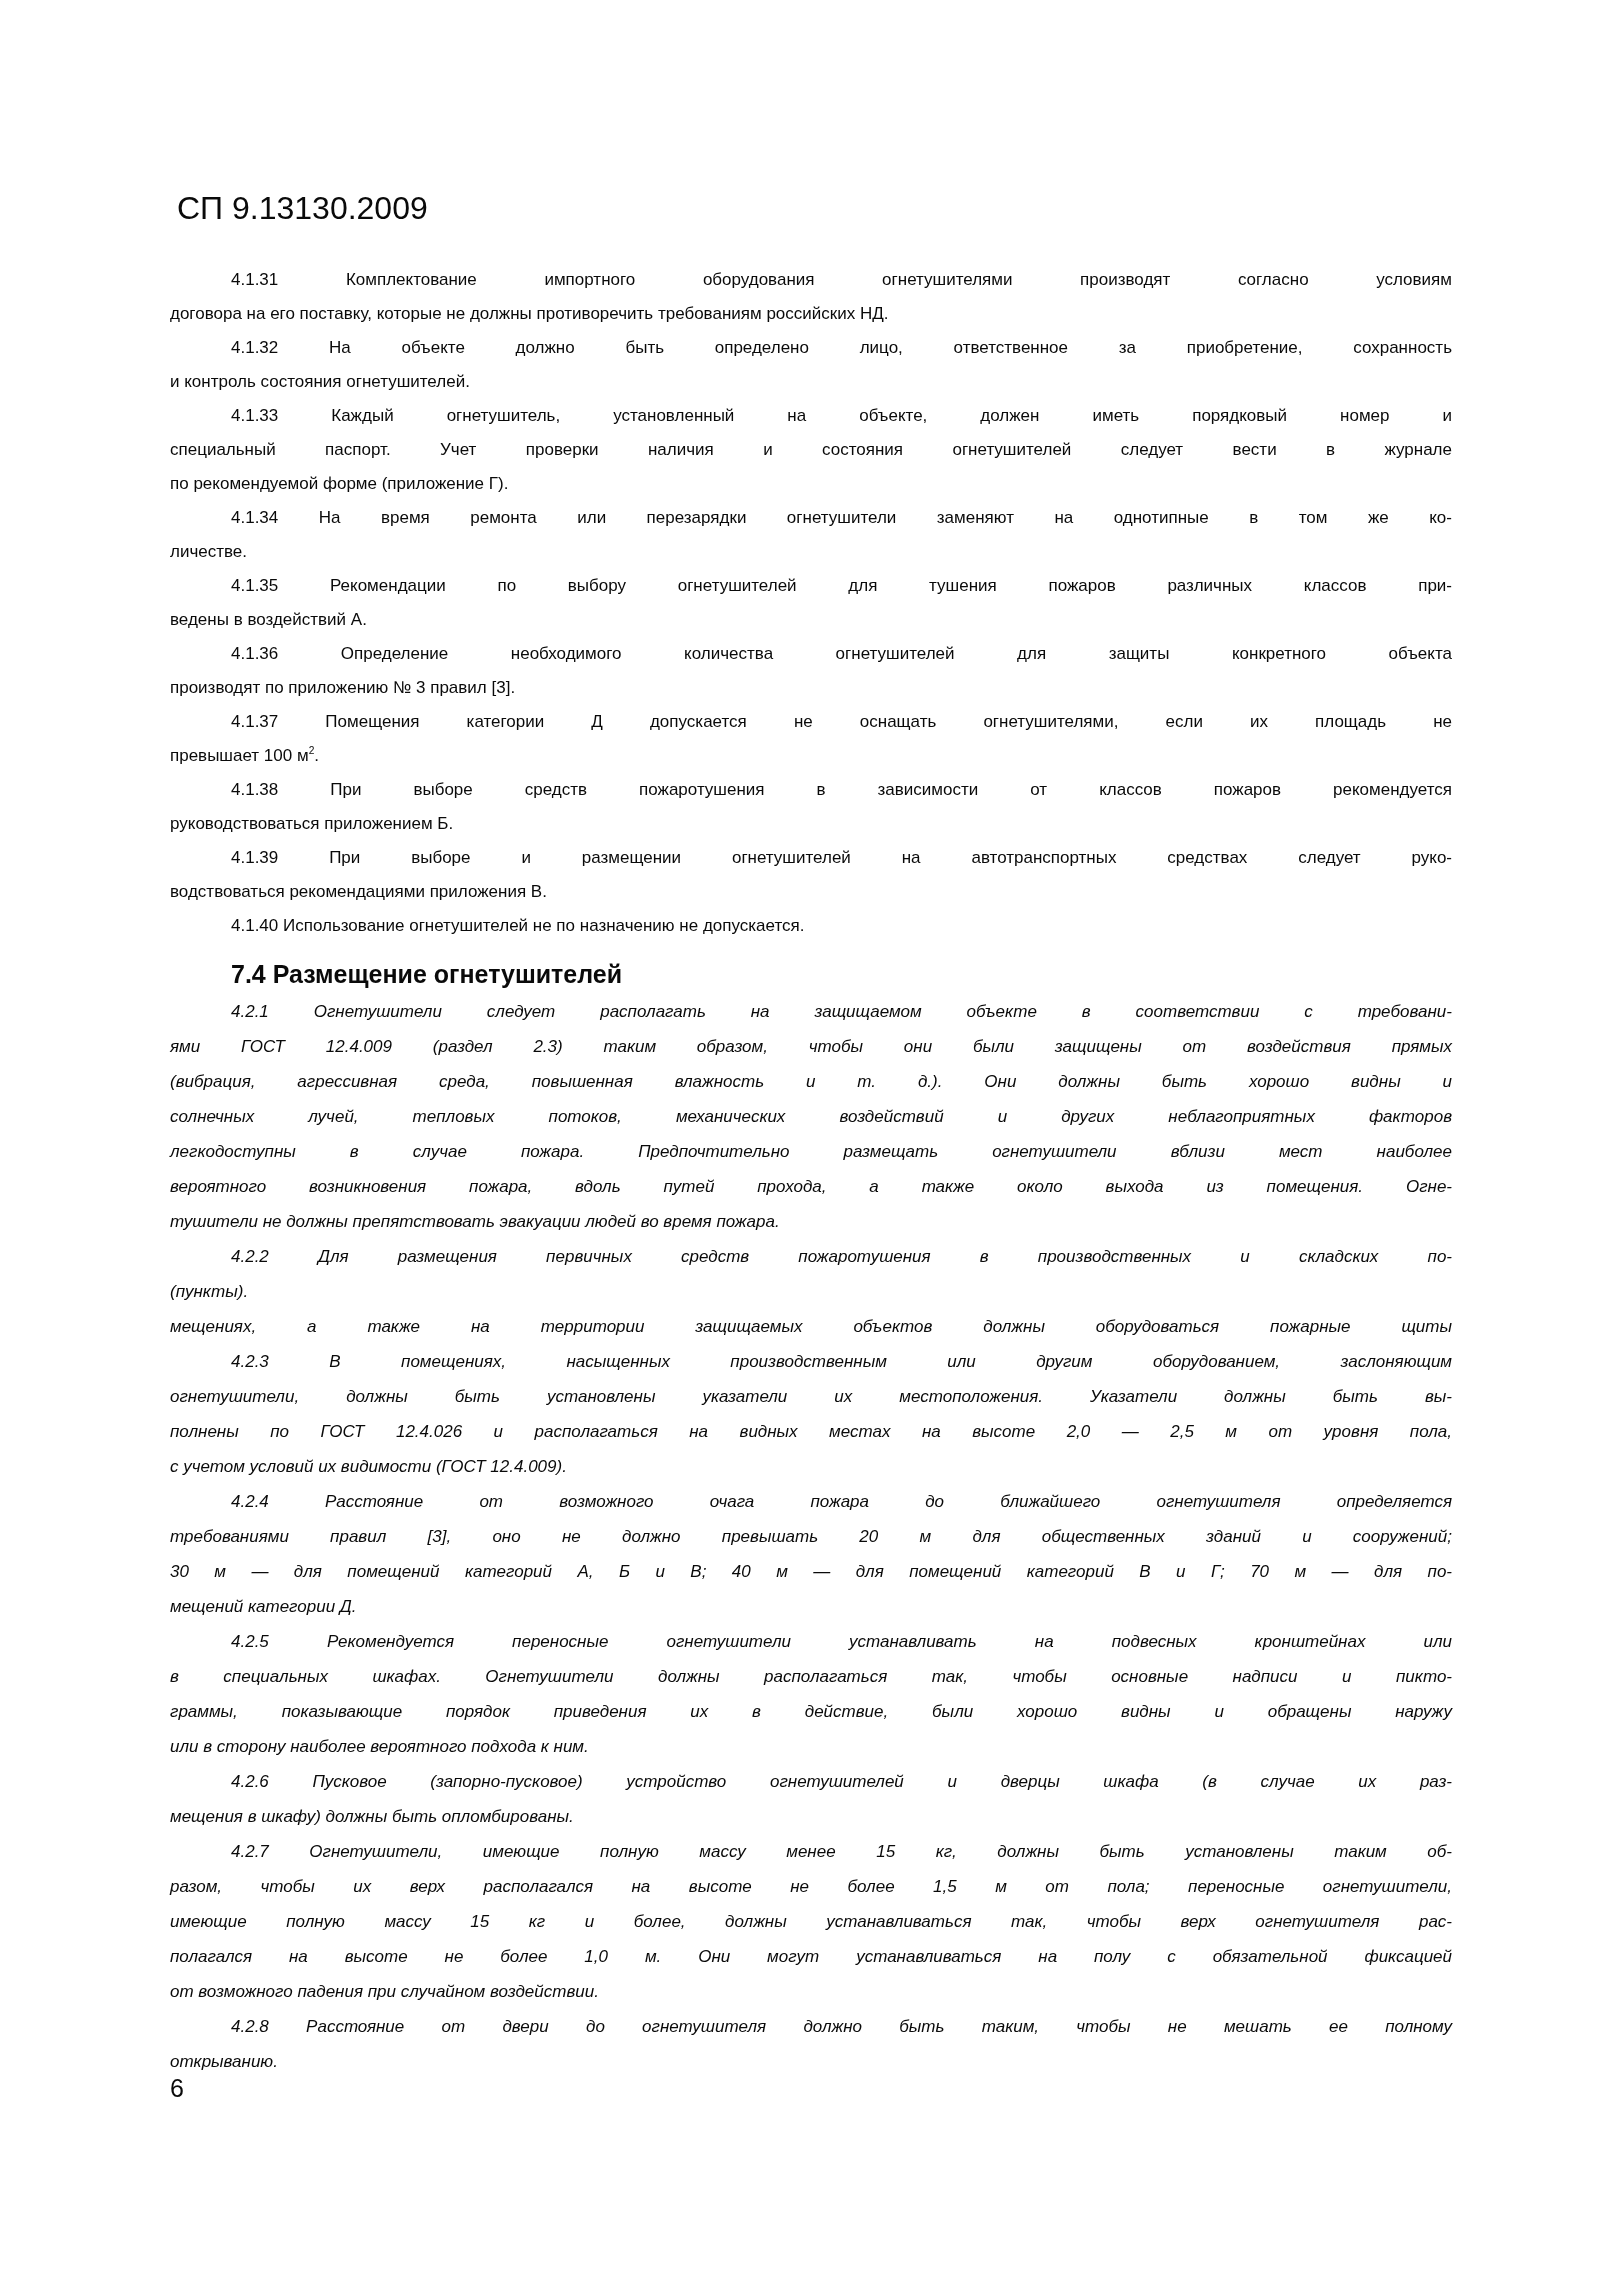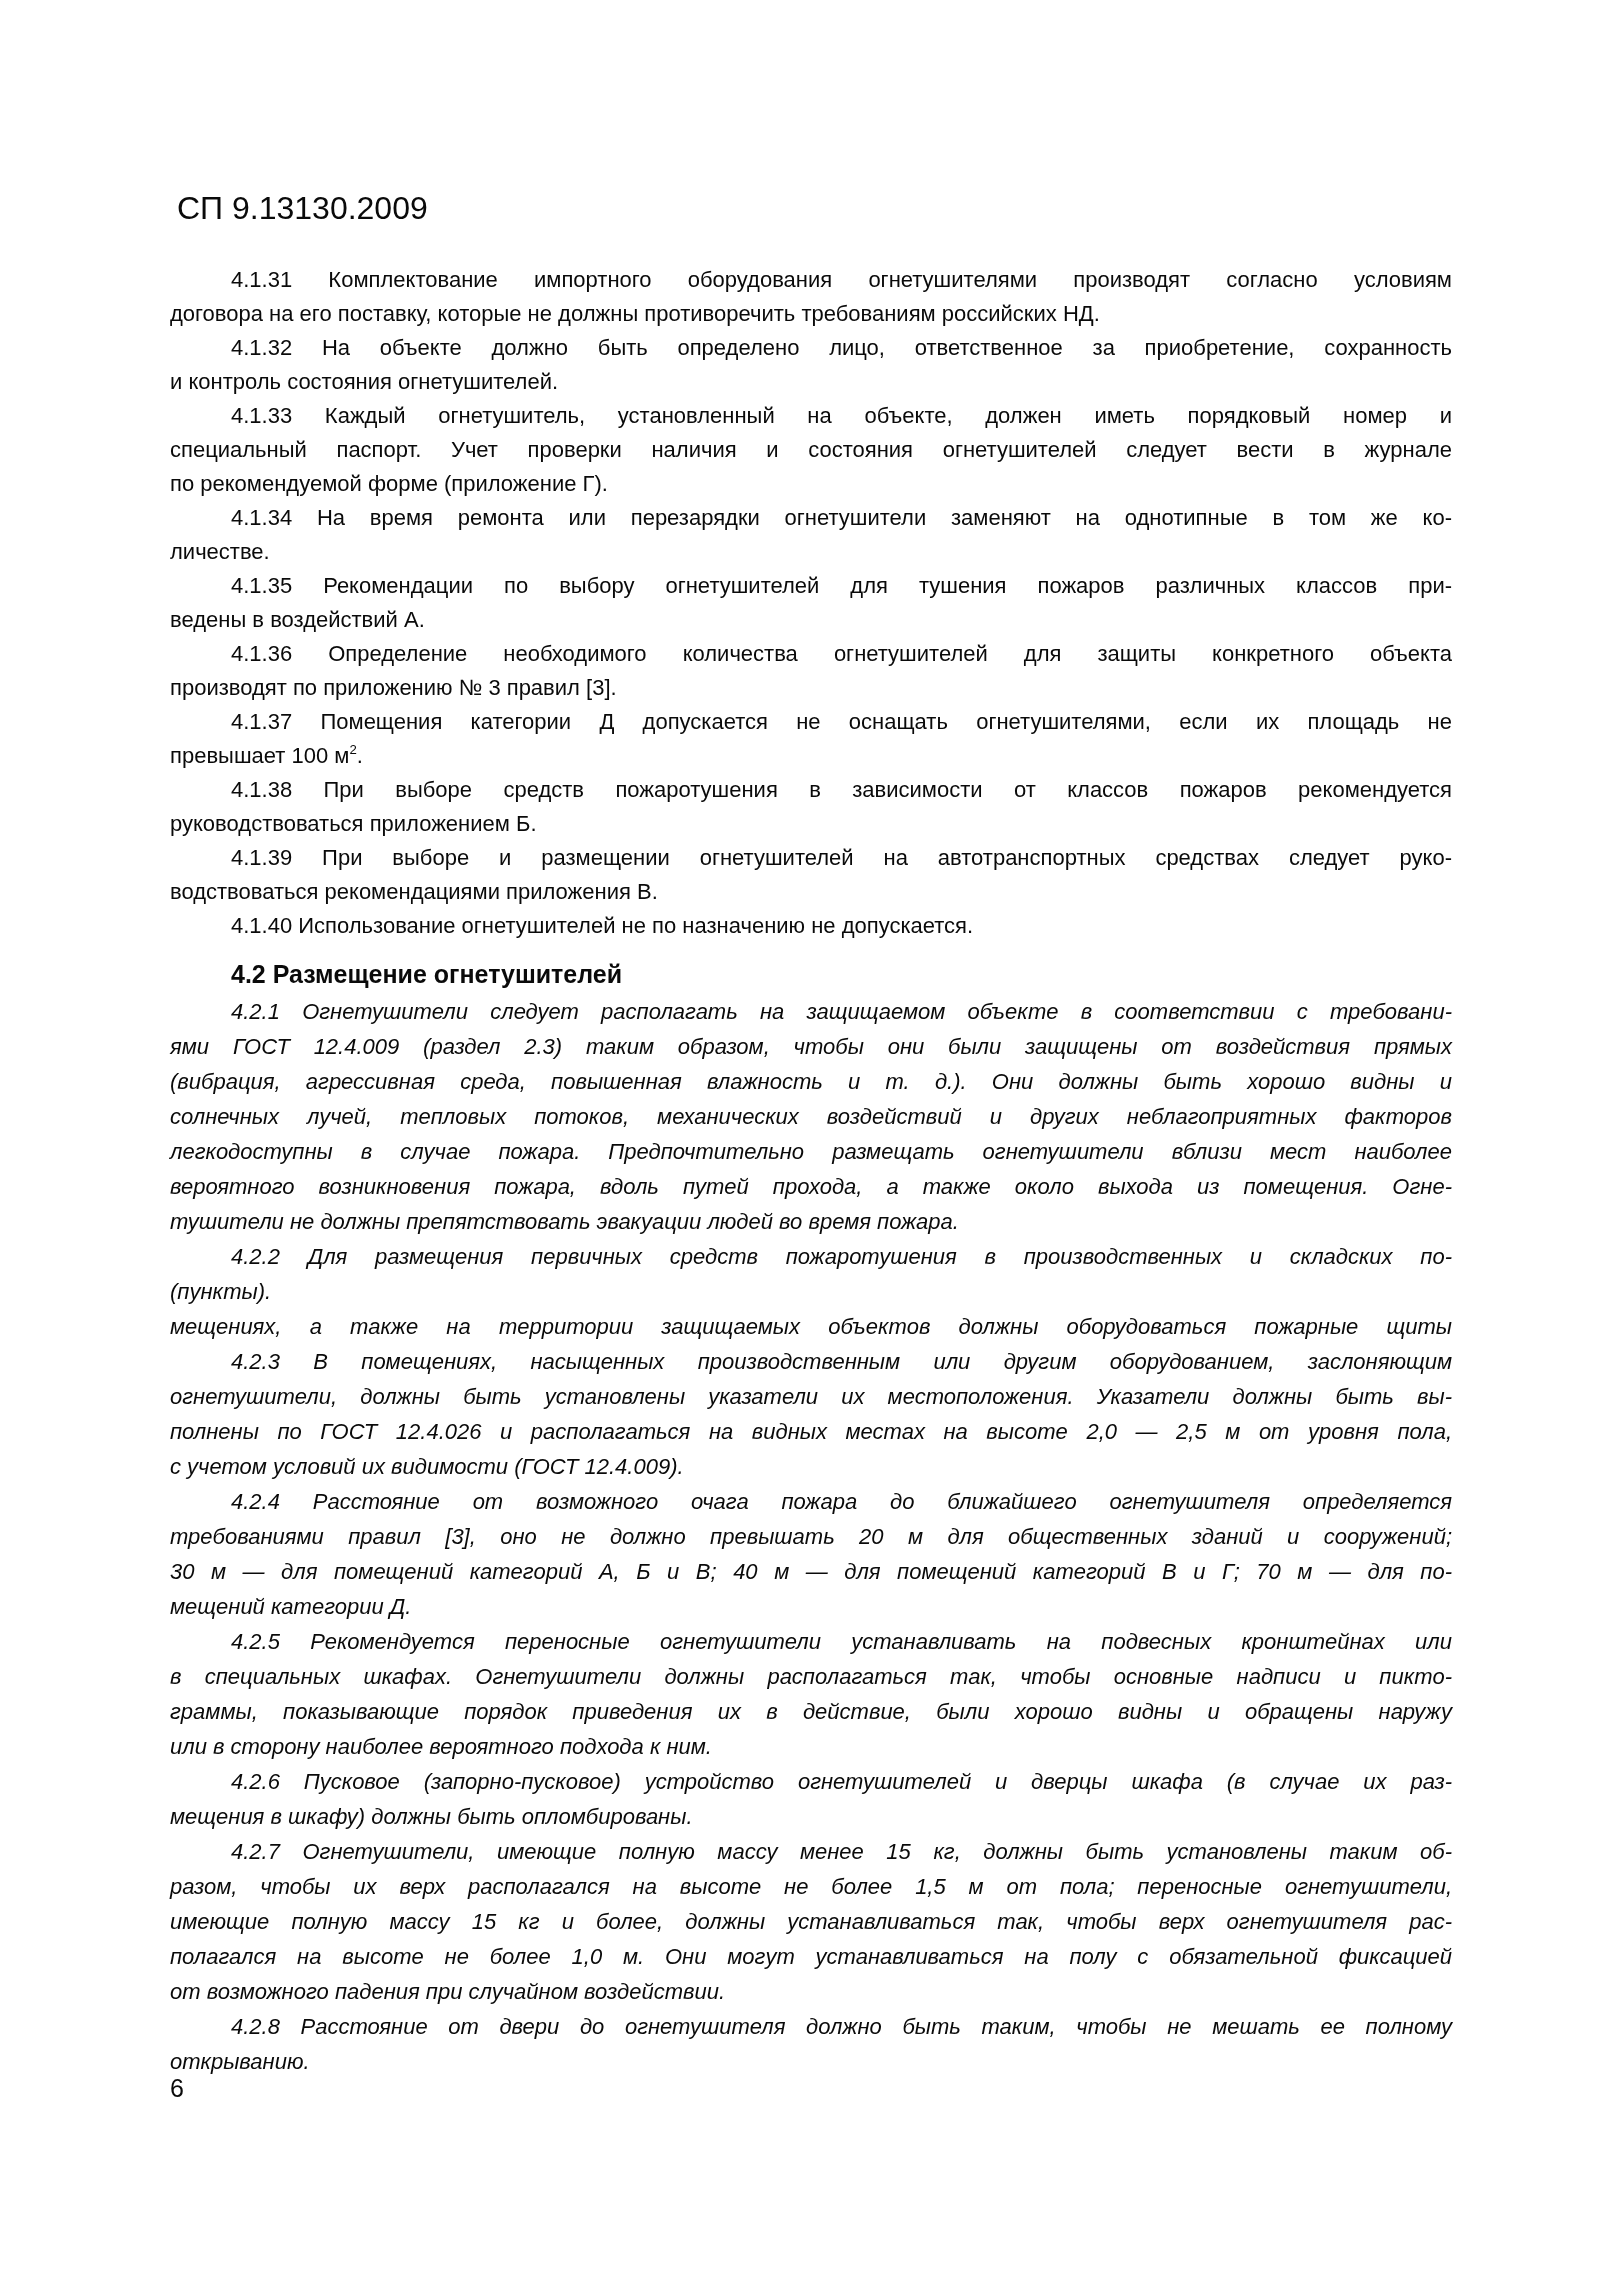--- a/index.html
+++ b/index.html
@@ -1,19 +1,19 @@
 <!DOCTYPE html>
 <html style="font-size:12.2px"><head>
 <meta charset="utf-8">
 <style>
   html, body { margin: 0; padding: 0; background: #ffffff; }
   body { width: 1623px; height: 2295px; position: relative; overflow: hidden;
          font-family: "Liberation Sans", sans-serif; color: #0a0a0a; }
   .page-header { position: absolute; left: 177px; top: 190px; font-size: 32px; font-weight: normal; letter-spacing: 0px; }
-  .block { position: absolute; left: 170px; width: 1282px; font-size: 22px; }
+  .block { position: absolute; left: 170px; width: 1282px; font-size: 17px; }
   .line { white-space: nowrap; height: 34px; line-height: 34px; text-align: justify; text-align-last: justify; }
   .line.last { text-align-last: left; }
   .line.first { text-indent: 61px; }
   .sec2 .line { height: 35px; line-height: 35px; }
   .section-heading { position: absolute; left: 231px; top: 960px; font-size: 25px; font-weight: bold; }
   .page-number { position: absolute; left: 170px; top: 2074px; font-size: 25px; }
   sup { font-size: 60%; line-height: 0; vertical-align: 0.7em; }
 </style>
 </head>
 <body>
@@ -56,21 +56,21 @@
     </div>
     <div>
       <div class="line first">4.1.39 При выборе и размещении огнетушителей на автотранспортных средствах следует руко-</div>
       <div class="line last">водствоваться рекомендациями приложения В.</div>
     </div>
     <div>
       <div class="line first last">4.1.40 Использование огнетушителей не по назначению не допускается.</div>
     </div>
   </div>
 
-<div class="section-heading">4.2 Размещение огнетушителей</div>
+<div class="section-heading">7.4 Размещение огнетушителей</div>
 
 <div class="block sec2" id="sec2" style="top:994px;font-style:italic;">
     <div>
       <div class="line first">4.2.1 Огнетушители следует располагать на защищаемом объекте в соответствии с требовани-</div>
       <div class="line">ями ГОСТ 12.4.009 (раздел 2.3) таким образом, чтобы они были защищены от воздействия прямых</div>
       <div class="line">(вибрация, агрессивная среда, повышенная влажность и т. д.). Они должны быть хорошо видны и</div>
       <div class="line">солнечных лучей, тепловых потоков, механических воздействий и других неблагоприятных факторов</div>
       <div class="line">легкодоступны в случае пожара. Предпочтительно размещать огнетушители вблизи мест наиболее</div>
       <div class="line">вероятного возникновения пожара, вдоль путей прохода, а также около выхода из помещения. Огне-</div>
       <div class="line last">тушители не должны препятствовать эвакуации людей во время пожара.</div>

